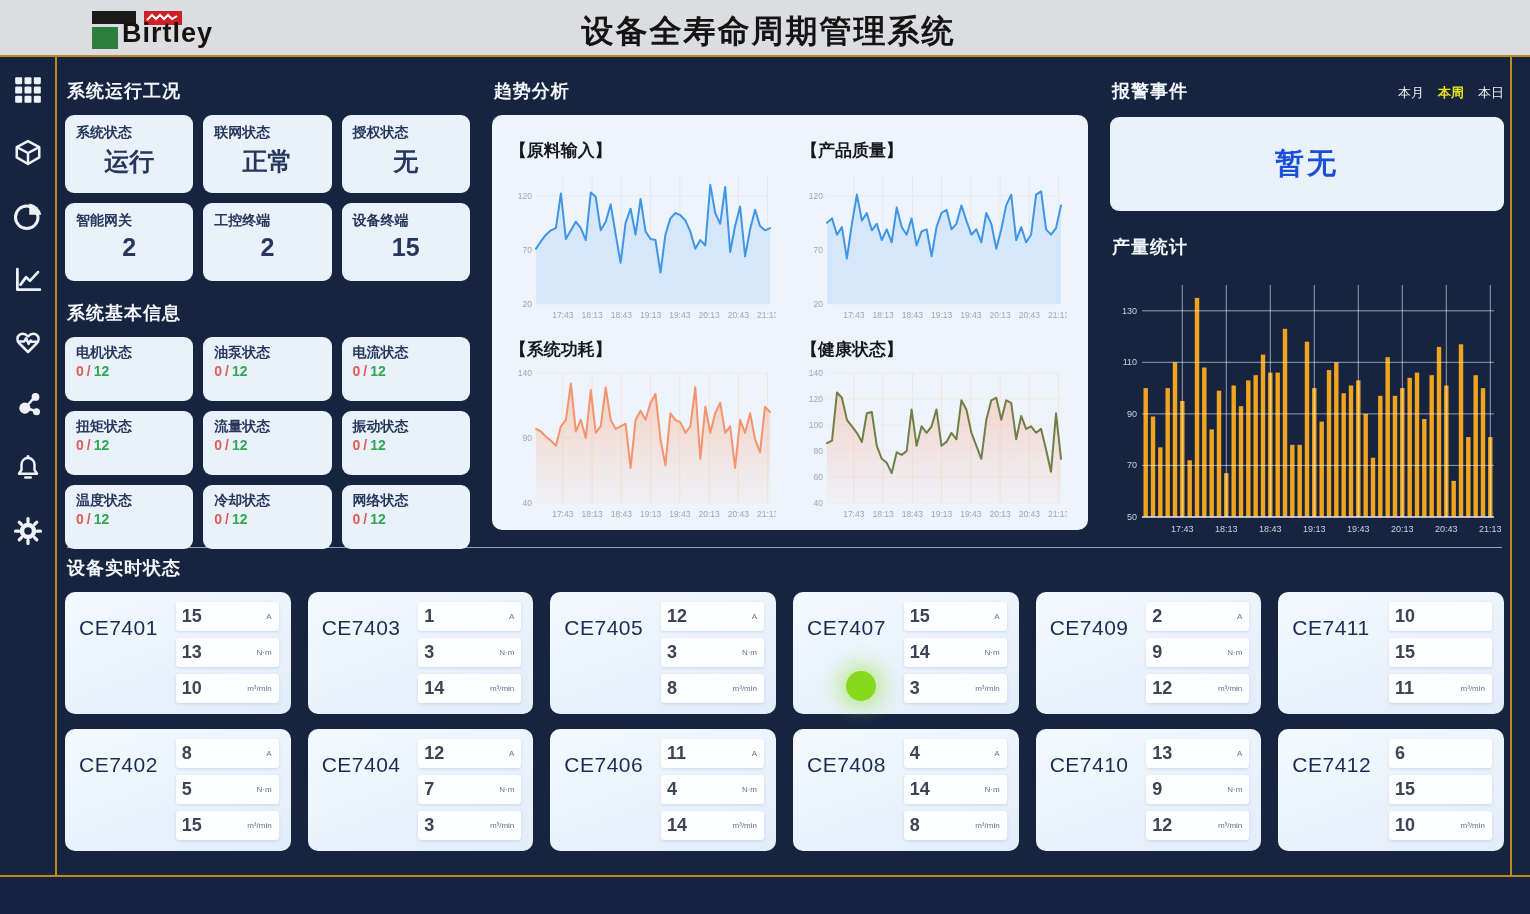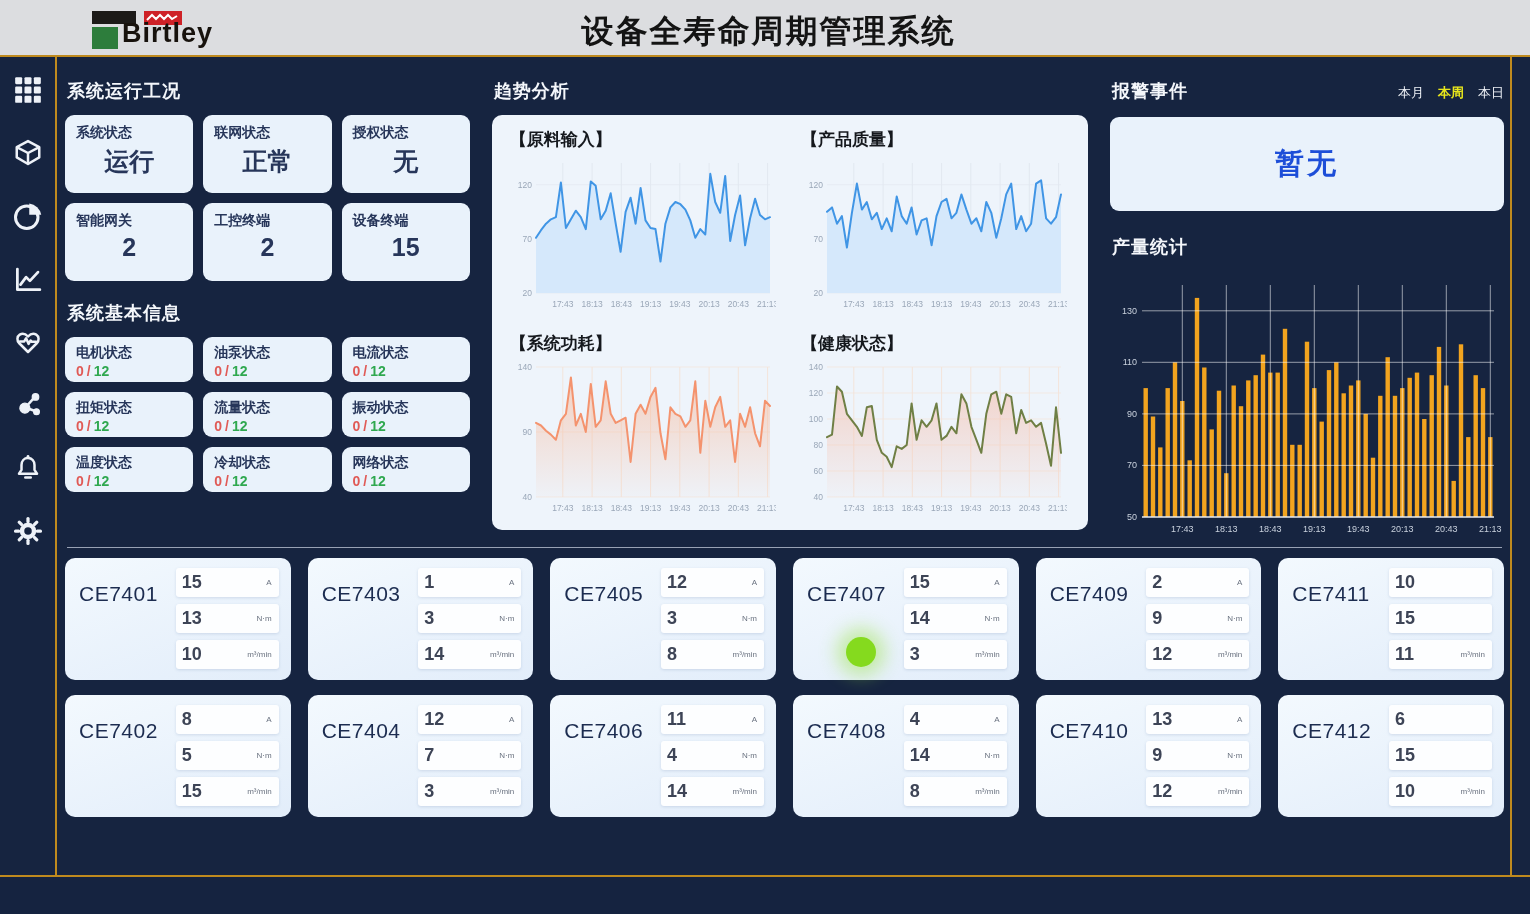--- a/index.html
+++ b/index.html
@@ -31,30 +31,30 @@
   .section-title { color:#f4f7fb; font-size:18px; font-weight:bold; letter-spacing:1px; margin:0 0 12px 2px; }
 
   
   .col-left { width:406px; }
   .ops-grid { display:grid; grid-template-columns:repeat(3,1fr); gap:10px; }
   .ops-card { background:#e9f2fb; border-radius:9px; height:78px; padding:9px 11px; }
   .ops-label { font-size:14px; font-weight:bold; color:#27365a; }
   .ops-value { font-size:25px; font-weight:bold; color:#27365a; text-align:center; margin-top:3px; }
   .col-left .section-title.second { margin-top:20px; }
   .info-grid { display:grid; grid-template-columns:repeat(3,1fr); gap:10px; }
-  .info-card { background:#e9f2fb; border-radius:9px; height:45px; padding:7px 11px; }
+  .info-card { background:#e9f2fb; border-radius:9px; height:64px; padding:7px 11px; }
   .info-label { font-size:14px; font-weight:bold; color:#27365a; }
   .info-counts { font-size:14px; font-weight:bold; margin-top:1px; }
   .cnt-red { color:#e05a56; }
   .cnt-sep { color:#e05a56; margin:0 3px; }
   .cnt-green { color:#2fa84f; }
 
   
   .col-mid { width:598px; }
-  .trend-card { background:#eef4fb; border-radius:10px; height:415px; padding:3px 14px 6px 14px;
+  .trend-card { background:#eef4fb; border-radius:10px; height:415px; padding:14px 14px 6px 14px;
                 display:grid; grid-template-columns:1fr 1fr; column-gap:14px; row-gap:2px; }
   .mini-wrap { display:flex; flex-direction:column; }
   .mini-title { font-size:17px; font-weight:bold; color:#15181d; margin:10px 0 2px 4px; }
   .mini-chart { width:270px; height:158px; }
 
   
   .col-right { flex:1; }
   .right-head { display:flex; align-items:baseline; justify-content:space-between; }
   .alarm-tabs { display:flex; gap:14px; font-size:13px; }
   .tab { color:#eef1f6; cursor:pointer; }
@@ -474,20 +474,21 @@
               <text x="27" y="94.3" font-size="9" fill="#c9d1dd" text-anchor="end">110</text>
               <line x1="32" y1="39.8" x2="384" y2="39.8" stroke="rgba(255,255,255,0.55)" stroke-width="1"></line>
               <text x="27" y="42.8" font-size="9" fill="#c9d1dd" text-anchor="end">130</text>
               <line x1="32" y1="246" x2="384" y2="246" stroke="#e8ebf0" stroke-width="1.3"></line>
             </svg></div>
       </div>
     </div>
 
     <div class="divider"></div>
     <div class="devices">
+      <div class="section-title">设备实时状态</div>
       <div class="dev-grid" id="dev-grid">
           <div class="dev-card">
             <div class="dev-name">CE7401</div>
             <div class="dev-vals">
               <div class="strip">
                 <span class="v">15</span>
                 <span class="u">A</span>
               </div>
               <div class="strip">
                 <span class="v">13</span>

